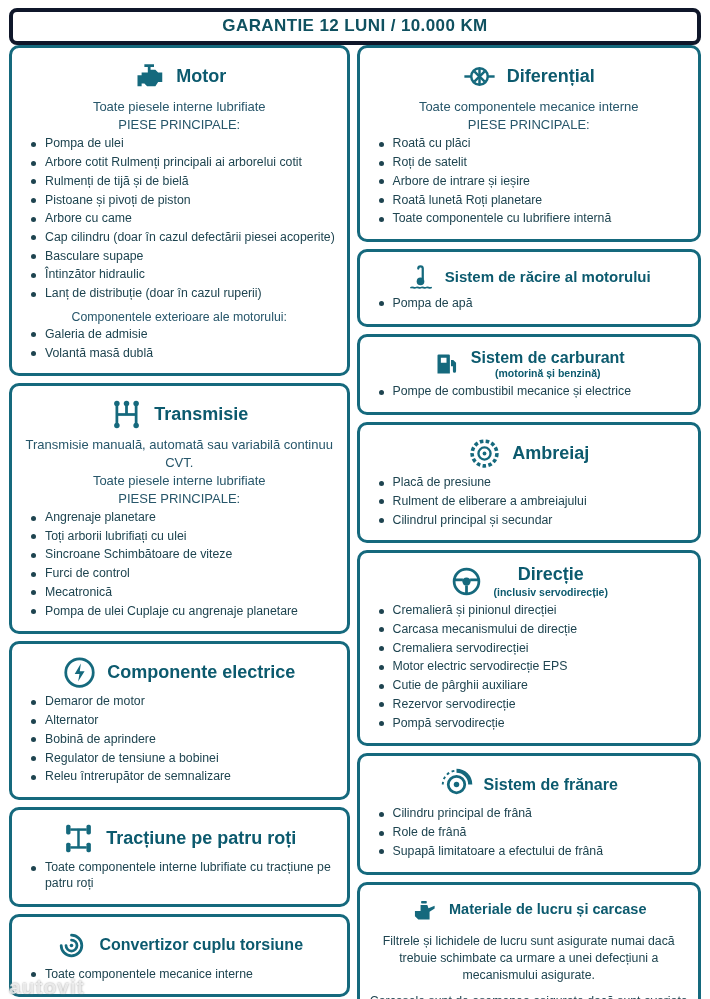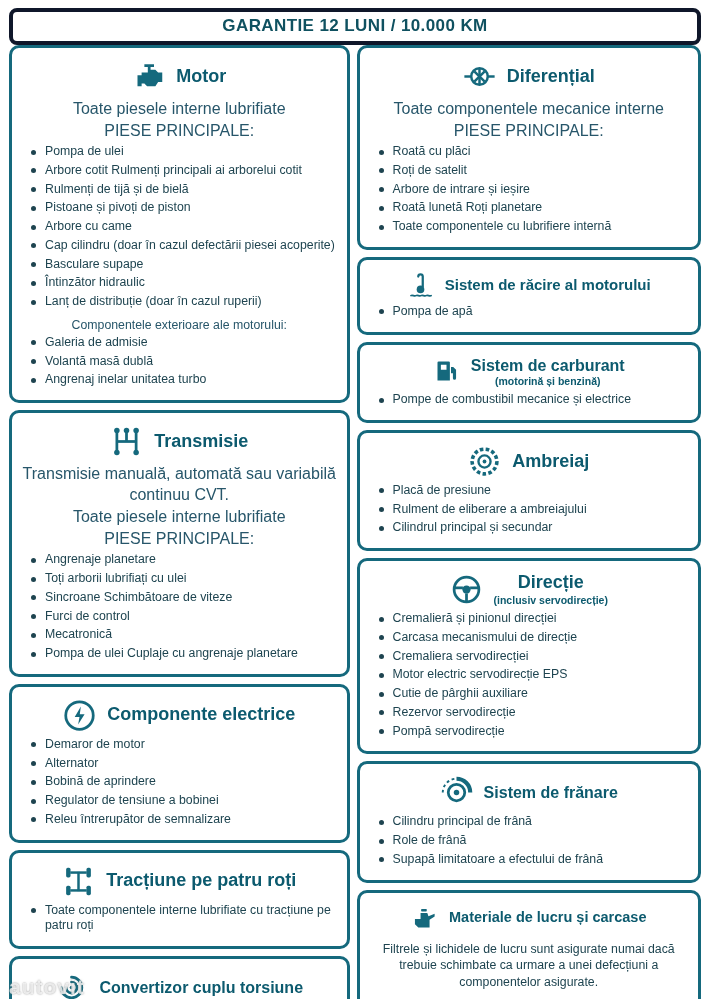--- a/index.html
+++ b/index.html
@@ -22,21 +22,21 @@
   .icon svg { width:100%; height:100%; display:block; }
 
   .section-title { font-weight:bold; color:#0c5a6e; line-height:1.1; }
   .t-lg { font-size:18px; }
   .t-md { font-size:16px; }
   .t-sm { font-size:15px; }
   .t-xs { font-size:14.5px; }
   .title-stack { display:flex; flex-direction:column;text-align:center; }
   .subtitle { font-size:10.5px; font-weight:bold; color:#0c5a6e; margin-top:1px; }
 
-  .intro { text-align:center; font-size:16px; color:#27566a; line-height:1.32; margin-bottom:3px; }
+  .intro { text-align:center; font-size:13px; color:#27566a; line-height:1.32; margin-bottom:3px; }
   .intro div { margin-bottom:1px; }
 
   ul.bullets { list-style:none; margin:3px 0 1px; padding-left:6px; }
   ul.bullets li { position:relative; padding-left:17px; font-size:12.3px; line-height:1.28; margin:3px 0; color:#1e4450; }
   ul.bullets li::before { content:""; position:absolute; left:3px; top:5.5px; width:5px; height:5px; border-radius:50%; background:#1e4450; }
 
   .subhead { text-align:center; font-size:12.3px; color:#27566a; margin-top:8px; }
   .para { text-align:center; font-size:12.3px; line-height:1.38; margin-top:9px; color:#1e4450; }
 
   .watermark { position:absolute; left:9px; bottom:0px; font-size:21px; font-weight:bold; letter-spacing:1px;
@@ -74,21 +74,20 @@
         <li>Arbore cu came</li>
         <li>Cap cilindru (doar în cazul defectării piesei acoperite)</li>
         <li>Basculare supape</li>
         <li>Întinzător hidraulic</li>
         <li>Lanț de distribuție (doar în cazul ruperii)</li>
       </ul>
       <div class="subhead">Componentele exterioare ale motorului:</div>
       <ul class="bullets">
         <li>Galeria de admisie</li>
         <li>Volantă masă dublă</li>
-        <li>Angrenaj inelar unitatea turbo</li>
       </ul>
     </section>
 
     <section class="box">
       <div class="section-head">
         <span class="icon">
           <svg viewBox="0 0 24 24" fill="none" stroke="currentColor" stroke-width="2">
             <circle cx="5" cy="4" r="2" fill="currentColor" stroke="none"></circle>
               <circle cx="12" cy="4" r="2" fill="currentColor" stroke="none"></circle>
               <circle cx="19" cy="4" r="2" fill="currentColor" stroke="none"></circle>
@@ -304,20 +303,20 @@
     <section class="box">
       <div class="section-head">
         <span class="icon icon-sm">
           <svg viewBox="0 0 24 24" fill="currentColor">
             <rect x="9" y="3.5" width="5" height="2.2" rx="0.6"></rect>
             <path d="M8.5 7h6l1 3 5.5-2.2v2.4l-4.5 2.8V20H6.5l-3-3v-4.5h5V7z"></path>
           </svg>
         </span>
         <span class="section-title t-xs">Materiale de lucru și carcase</span>
       </div>
-      <p class="para">Filtrele și lichidele de lucru sunt asigurate numai dacă trebuie schimbate ca urmare a unei defecțiuni a componentelor asigurate.</p>
+      <p class="para">Filtrele și lichidele de lucru sunt asigurate numai dacă trebuie schimbate ca urmare a unei defecțiuni a mecanismului asigurate.</p>
       <p class="para">Carcasele sunt de asemenea asigurate dacă sunt avariate ca urmare a defectării unei componente asigurate.</p>
     </section>
 
   </div>
 </div>
 
 <div class="watermark">autovit</div>
 
 </body></html>

